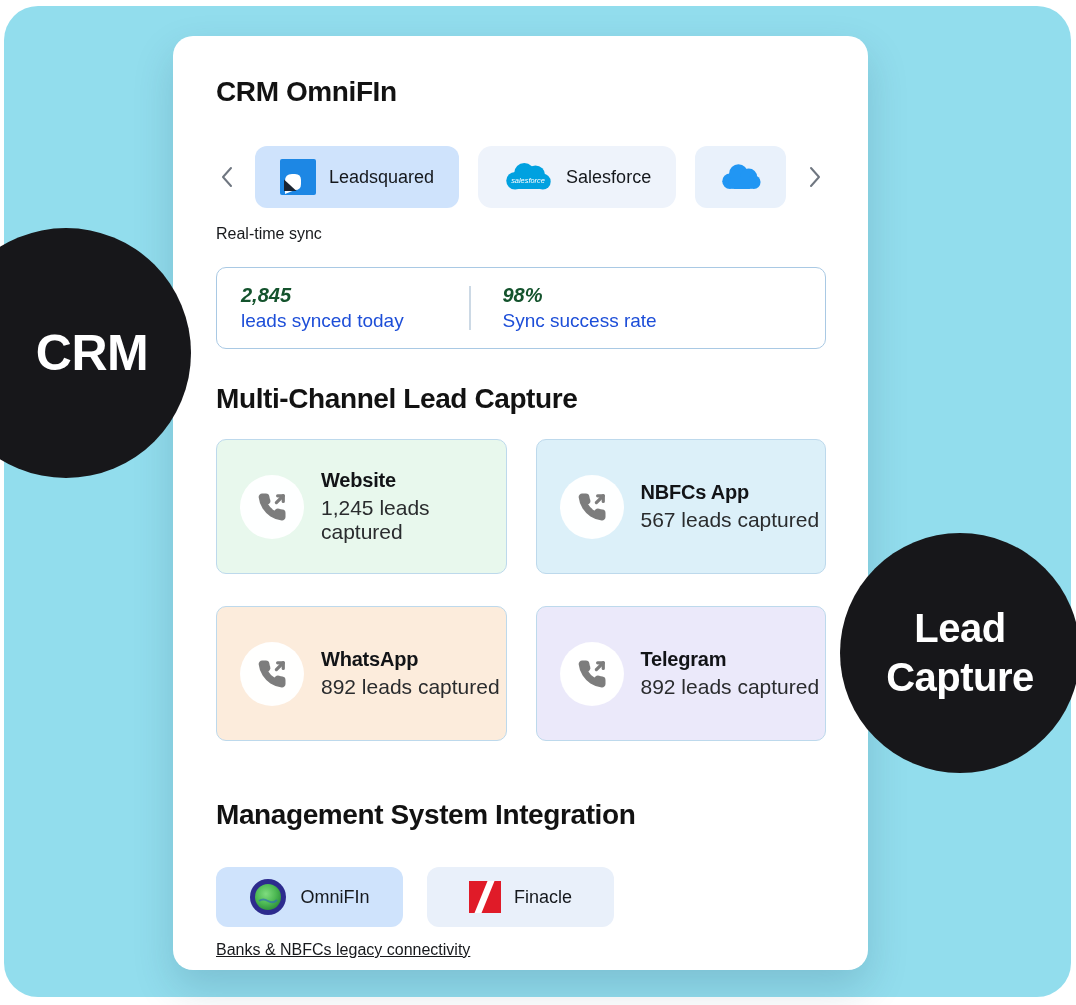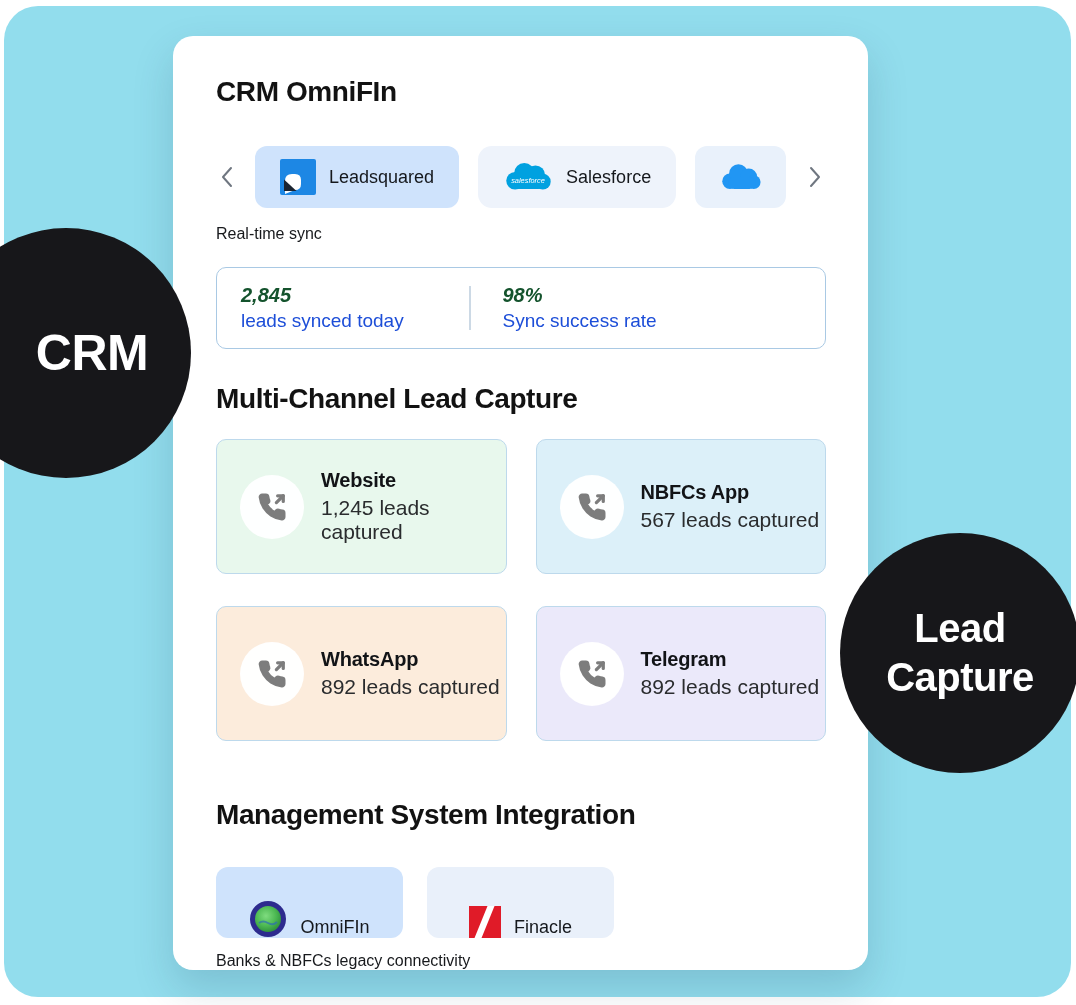--- a/index.html
+++ b/index.html
@@ -33,21 +33,21 @@
   .pill {
     height: 62px; border-radius: 12px; display: flex; align-items: center;
     gap: 13px; padding: 0 25px; font-size: 18px; color: #15181c; cursor: pointer;
     border: none; font-family: "Liberation Sans", sans-serif;
   }
   .pill + .pill { margin-left: 19px; }
   .pill-cloud { width: 125px; justify-content: center; padding: 0; }
 
   .caption { font-size: 16px; color: #17191c; }
   .caption-sync { margin: 17px 0 24px; }
-  .caption-banks { margin-top: 14px; }
+  .caption-banks { margin-top: 14px; text-decoration: underline; }
 
   
   .stats-box {
     height: 82px; border: 1.5px solid #a9c9e4; border-radius: 10px;
     display: flex; align-items: center; padding: 0 24px; background: #ffffff;
   }
   .stat { display: flex; flex-direction: column; gap: 3px; }
   .stat-1 { width: 228px; }
   .stat-value { font-size: 20px; font-weight: 700; color: #14532d; font-style: italic; }
   .stat-label { font-size: 19px; color: #1d4ed8; }
@@ -62,22 +62,22 @@
   .channel-icon-wrap {
     width: 64px; height: 64px; border-radius: 50%; background: rgba(255,255,255,0.96);
     display: flex; align-items: center; justify-content: center; flex-shrink: 0;
   }
   .channel-title { font-size: 20px; font-weight: 700; color: #121417; letter-spacing: -0.2px; }
   .channel-count { font-size: 21px; color: #2a2c2e; margin-top: 4px; }
 
   
   .integration-row { display: flex; gap: 24px; }
   .int-pill {
-    width: 187px; height: 71px; border-radius: 12px; border: none; cursor: pointer;
-    display: flex; align-items: flex-end; justify-content: center; gap: 13px;
+    width: 187px; height: 60px; border-radius: 12px; border: none; cursor: pointer;
+    display: flex; align-items: center; justify-content: center; gap: 13px;
     font-size: 18px; color: #15181c; font-family: "Liberation Sans", sans-serif;
   }
 
   
   .badge {
     position: absolute; background: #17171a; border-radius: 50%;
     display: flex; flex-direction: column; align-items: center; justify-content: center;
     color: #ffffff; font-weight: 700; z-index: 5; text-align: center;
   }
   .badge-crm { width: 250px; height: 250px; left: -59px; top: 228px; font-size: 50px; letter-spacing: -0.5px; padding-left: 52px; }

